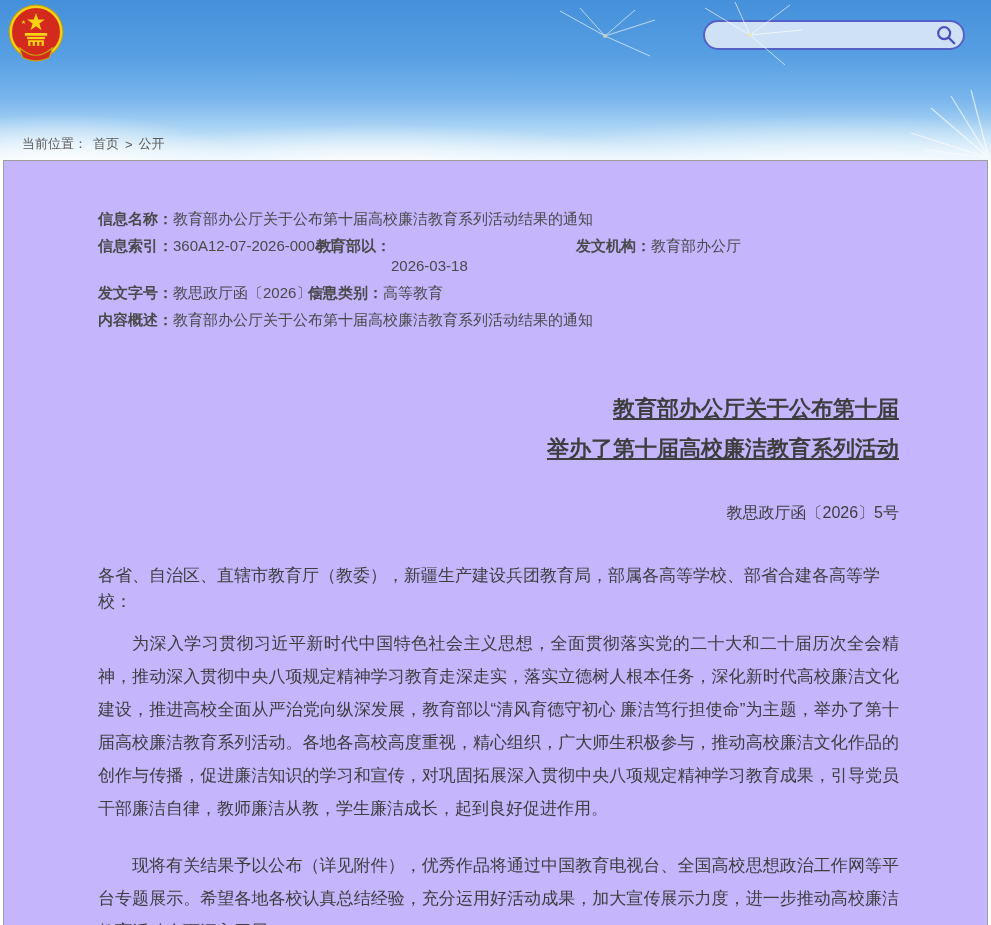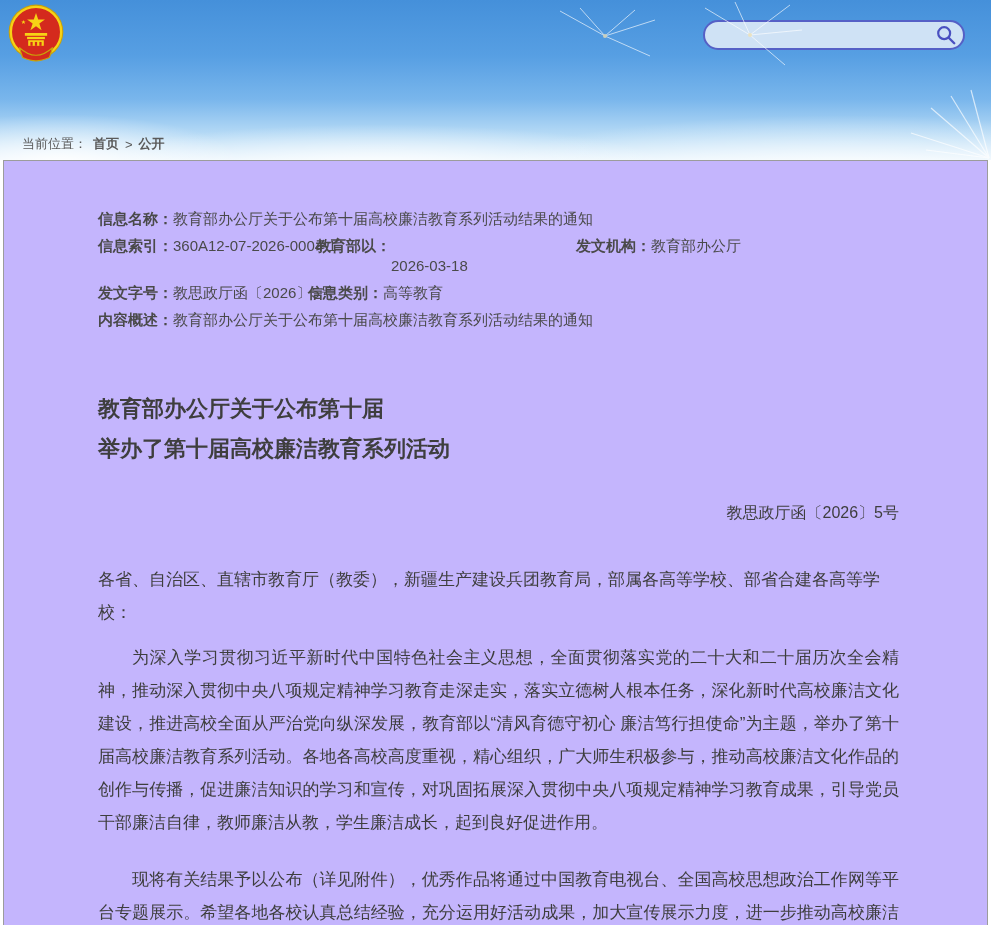--- a/index.html
+++ b/index.html
@@ -34,44 +34,44 @@
     flex:1; border:none; outline:none; background:transparent; height:24px;
     font-size:14px; color:#334;
   }
   .search .mag { width:22px; height:22px; cursor:pointer; flex:0 0 auto; }
   .fluff { position:absolute; opacity:.75; }
 
   .crumbs {
     position:absolute; left:6px; bottom:7px; font-size:13px; color:#5a5a5a;
     display:flex; gap:6px; align-items:center;margin-left:16px;
   }
-  .crumbs a { color:#5a5a5a; text-decoration:none; cursor:pointer;font-weight:bold; }
+  .crumbs a { color:#5a5a5a; text-decoration:none; cursor:pointer; }
 
   
   .panel {
     position:absolute; top:160px; left:3px; width:985px; height:765px;
     background:#c4b5fd; border:1px solid #9c9c9c; border-bottom:none;
   }
   .inner { padding:44px 88px 0 94px; }
 
   
   .meta { font-size:15px; color:#4a4a4a; }
   .m-row { display:flex; line-height:27px; white-space:nowrap; }
   .m-label { font-weight:bold; flex:0 0 auto; }
   .w-idx { width:143px; }
   .w-date { width:185px;margin-top:20px; }
   .w-docno { width:135px; }
 
   
   .doc-title {
-    margin-top:56px; text-align:left; font-size:22px; font-weight:bold;
-    color:#3e3e3e; line-height:40px;
+    margin-top:56px; text-align:right; font-size:22px; font-weight:bold;
+    color:#3e3e3e; line-height:40px;text-decoration:underline;
   }
   .doc-number { margin-top:32px; text-align:right; font-size:16px; color:#3e3e3e; line-height:24px; }
-  .salutation { margin-top:38px; font-size:17px; color:#3e3e3e; line-height:33px; }
+  .salutation { margin-top:38px; font-size:17px; color:#3e3e3e; line-height:26px; }
   .para {
     font-size:17px; color:#3e3e3e; line-height:33px; text-align:justify;
     text-indent:2em;
   }
   .para.first { margin-top:12px; }
   .para.second { margin-top:24px; }
 </style>
 </head>
 <body>
 

